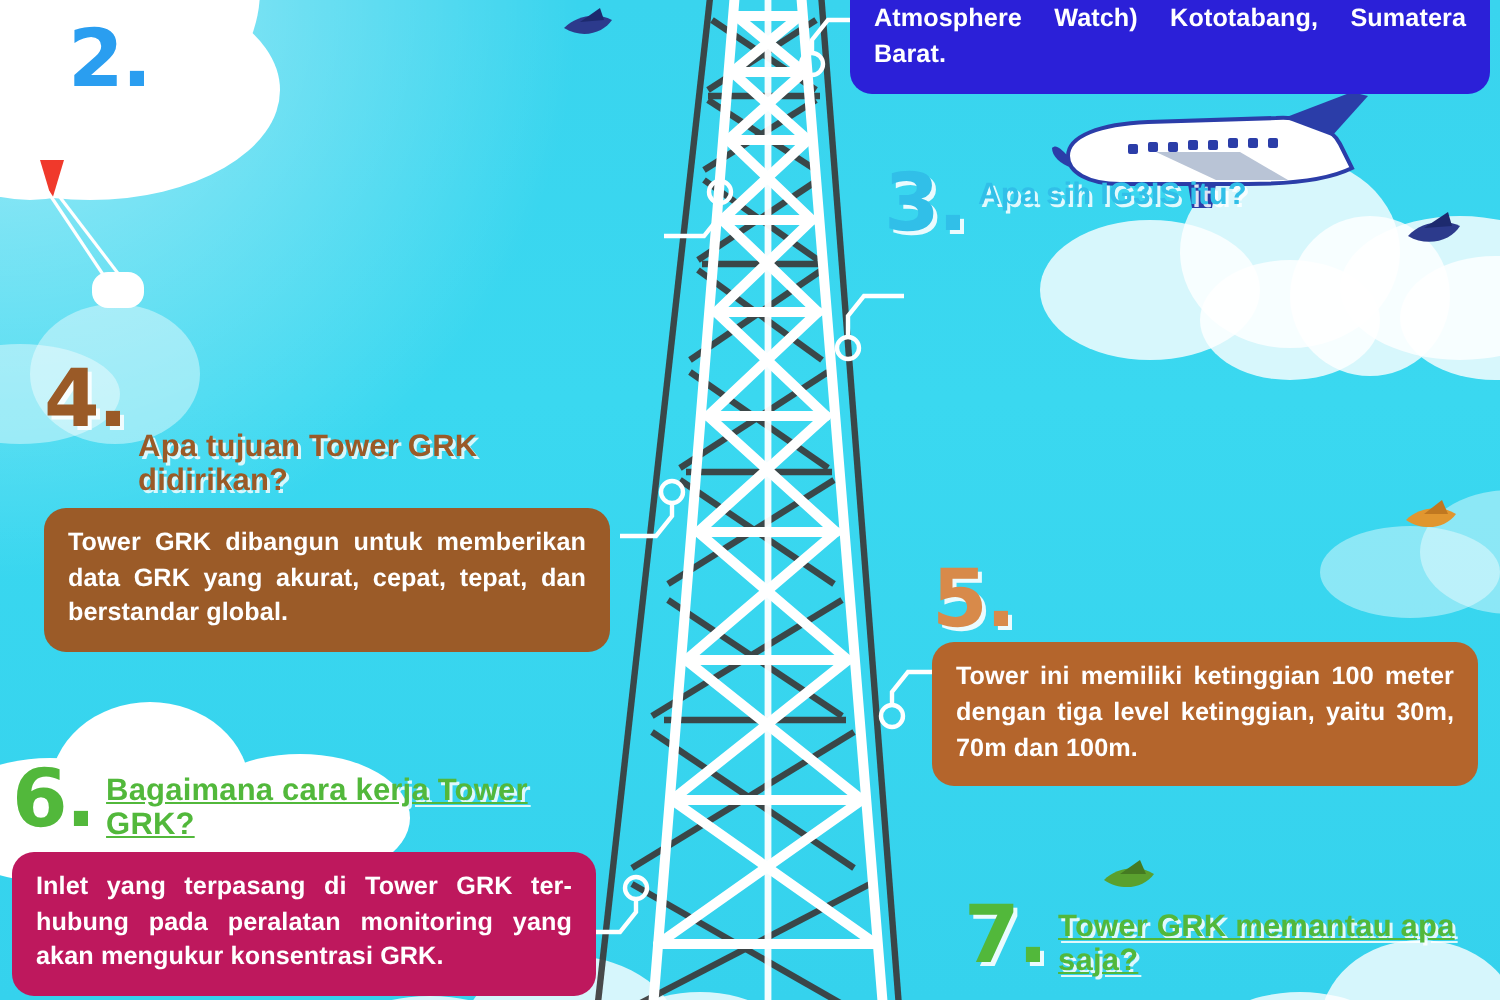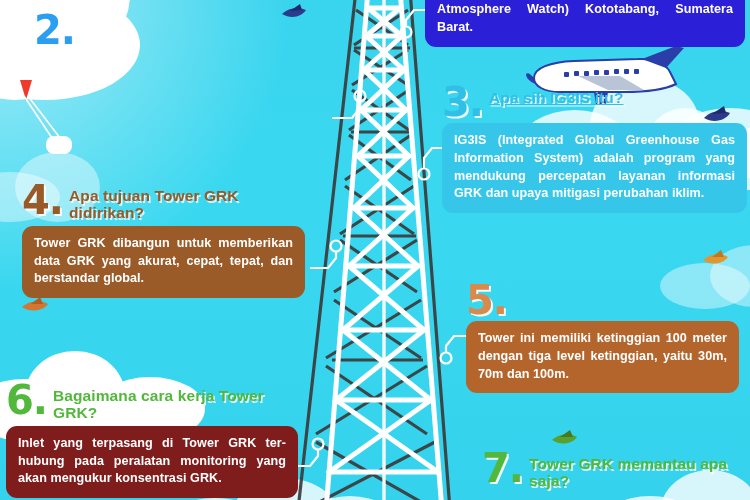--- a/index.html
+++ b/index.html
@@ -49,34 +49,34 @@
     color:#ffffff; font-size:12.6px; line-height:1.42; font-weight:bold;
     text-align:justify; letter-spacing:.05px;
   }
 
   
   .t-blue .qa-num   { color:#2a9ef0; text-shadow:2px 2px 0 rgba(255,255,255,.85); }
   .t-blue .qa-title { color:#2a9ef0; text-shadow:1.5px 1.5px 0 rgba(255,255,255,.8); }
   .t-blue .qa-body  { background:#24a9ef; }
 
   .t-cyan .qa-num   { color:#31bfe8; text-shadow:2px 2px 0 rgba(255,255,255,.9); }
-  .t-cyan .qa-title { color:#31bfe8; text-shadow:1.5px 1.5px 0 rgba(255,255,255,.85);text-decoration:underline; }
+  .t-cyan .qa-title { color:#31bfe8; text-shadow:1.5px 1.5px 0 rgba(255,255,255,.85); }
   .t-cyan .qa-body  { background:#35c6ea; }
 
   .t-brown .qa-num   { color:#9a5a27; text-shadow:2px 2px 0 rgba(255,255,255,.85); }
-  .t-brown .qa-title { color:#9a5a27; text-shadow:1.5px 1.5px 0 rgba(255,255,255,.8); }
+  .t-brown .qa-title { color:#9a5a27; text-shadow:1.5px 1.5px 0 rgba(255,255,255,.8);margin-top:28px; }
   .t-brown .qa-body  { background:#9b5b28; }
 
   .t-orange .qa-num   { color:#d88a4a; text-shadow:2px 2px 0 rgba(255,255,255,.9); }
   .t-orange .qa-title { color:#d88a4a; text-shadow:1.5px 1.5px 0 rgba(255,255,255,.85); }
   .t-orange .qa-body  { background:#b4652c; }
 
   .t-green .qa-num   { color:#52b83b; text-shadow:2px 2px 0 rgba(255,255,255,.9); }
-  .t-green .qa-title { color:#52b83b; text-shadow:1.5px 1.5px 0 rgba(255,255,255,.85); }
-  .t-green .qa-body  { background:#7f1d1d; }
+  .t-green .qa-title { color:#52b83b; text-shadow:1.5px 1.5px 0 rgba(255,255,255,.85);text-decoration:underline; }
+  .t-green .qa-body  { background:#be185d; }
 
   .t-indigo .qa-body { background:#2b20d8; }
 
   
   #qa2 { left:34px;  top:14px;  width:300px; }
   #qa2 .qa-body { width:292px; }
   #qa1 { left:425px; top:-30px; width:320px; }
   #qa1 .qa-body { width:320px; border-radius:11px; }
   #qa3 { left:442px; top:86px;  width:308px; }
   #qa3 .qa-body { width:305px; }
@@ -320,21 +320,20 @@
     <div class="qa-head">
       <span class="qa-num">2.</span>
     </div>
   </div>
 
   <div class="qa t-cyan" id="qa3">
     <div class="qa-head">
       <span class="qa-num">3.</span>
       <span class="qa-title">Apa sih IG3IS itu?</span>
     </div>
-    <div class="qa-body">IG3IS (Integrated Global Greenhouse Gas Information System) adalah program yang mendukung percepatan layanan informasi GRK dan upaya mitigasi perubahan iklim.</div>
   </div>
 
   <div class="qa t-brown" id="qa4">
     <div class="qa-head">
       <span class="qa-num">4.</span>
       <span class="qa-title">Apa tujuan Tower GRK didirikan?</span>
     </div>
     <div class="qa-body">Tower GRK dibangun untuk memberikan data GRK yang akurat, cepat, tepat, dan berstandar global.</div>
   </div>
 

